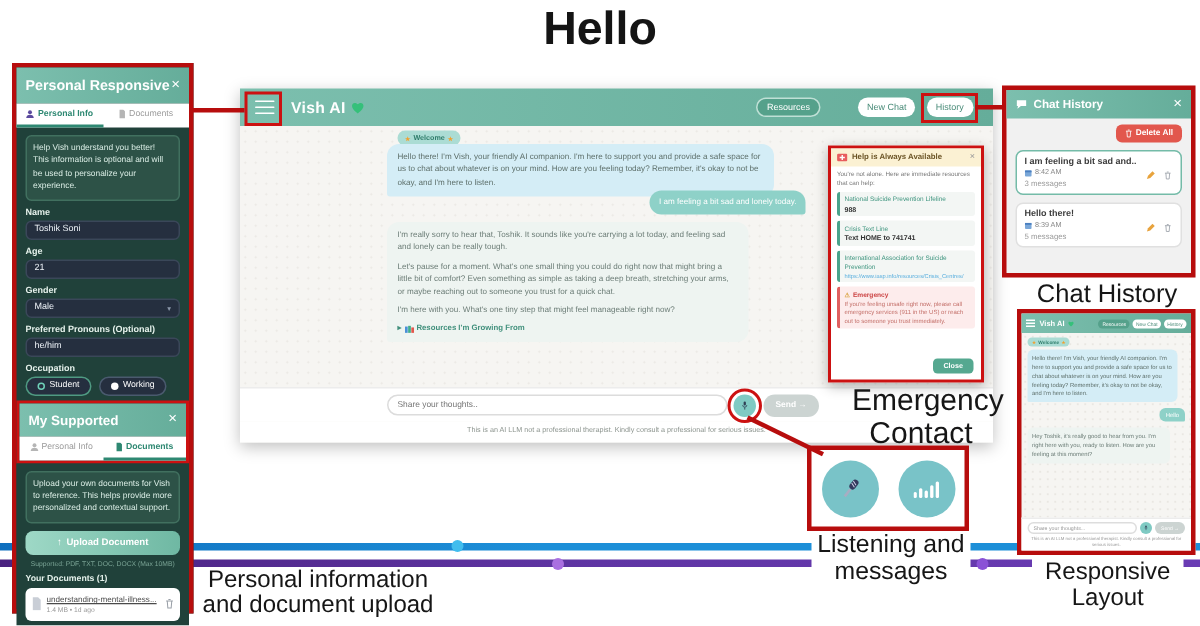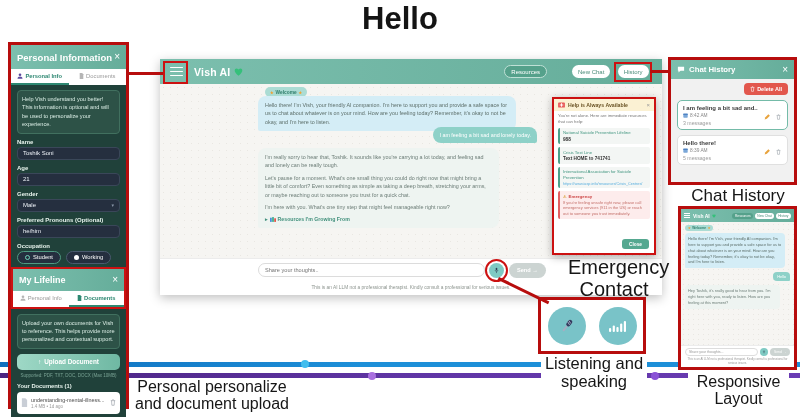--- a/index.html
+++ b/index.html
@@ -201,21 +201,21 @@
 <div class="demo-title">Hello</div>
 
 <div class="line line-blue"></div>
 <div class="line line-purple"></div>
 <div class="ldot b"></div>
 <div class="ldot p1"></div>
 <div class="ldot p2"></div>
 
 <div class="left-box redbox">
   <div class="teal-hd pi-header">
-    <span class="hd-t">Personal Information</span>
+    <span class="hd-t">Personal Responsive</span>
     <span class="xmark">×</span>
   </div>
   <div class="tabs">
     <div class="tab active">
       <svg width="6" height="6" viewBox="0 0 10 10">
           <circle cx="5" cy="3" r="2.2" fill="#5b4a9e"></circle>
           <path d="M0.8 9.5c0-2.4 1.9-3.7 4.2-3.7s4.2 1.3 4.2 3.7z" fill="#5b4a9e"></path>
         </svg>
       <span>Personal Info</span>
     </div>
@@ -253,21 +253,21 @@
       </div>
       <div class="occ-btn occ-working">
         <span class="dot-w"></span>
         <span>Working</span>
       </div>
     </div>
   </div>
 
   <div class="docs-wrap">
     <div class="teal-hd docs-header">
-      <span class="hd-t">My Lifeline</span>
+      <span class="hd-t">My Supported</span>
       <span class="xmark">×</span>
     </div>
     <div class="tabs">
       <div class="tab">
         <svg width="6" height="6" viewBox="0 0 10 10">
             <circle cx="5" cy="3" r="2.2" fill="#b5b5b5"></circle>
             <path d="M0.8 9.5c0-2.4 1.9-3.7 4.2-3.7s4.2 1.3 4.2 3.7z" fill="#b5b5b5"></path>
           </svg>
         <span>Personal Info</span>
       </div>
@@ -528,17 +528,17 @@
         <rect x="3.7" y="6.5" width="2.2" height="6.5" rx="1"></rect>
         <rect x="7.4" y="8" width="2.2" height="5" rx="1"></rect>
         <rect x="11.1" y="4.5" width="2.2" height="8.5" rx="1"></rect>
         <rect x="14.8" y="2" width="2.2" height="11" rx="1"></rect>
       </g>
     </svg>
   </div>
 </div>
 <div class="conn conn-mic"></div>
 
-<div class="cap cap-personal">Personal personalize and document upload</div>
+<div class="cap cap-personal">Personal information and document upload</div>
 <div class="cap cap-history">Chat History</div>
 <div class="cap cap-emergency">Emergency Contact</div>
-<div class="cap cap-listening">Listening and speaking</div>
+<div class="cap cap-listening">Listening and messages</div>
 <div class="cap cap-responsive">Responsive Layout</div>
 
 </body></html>

